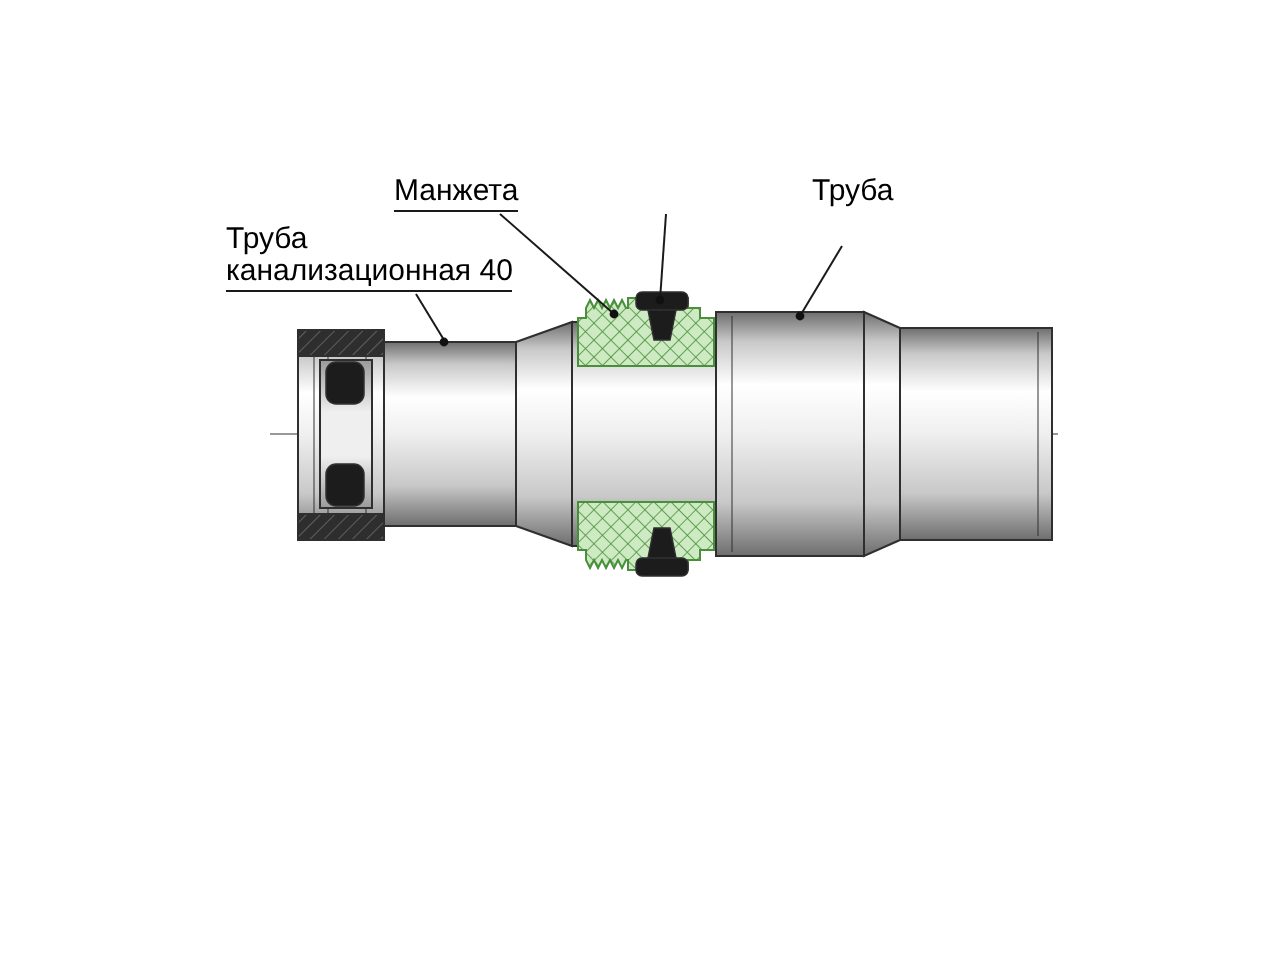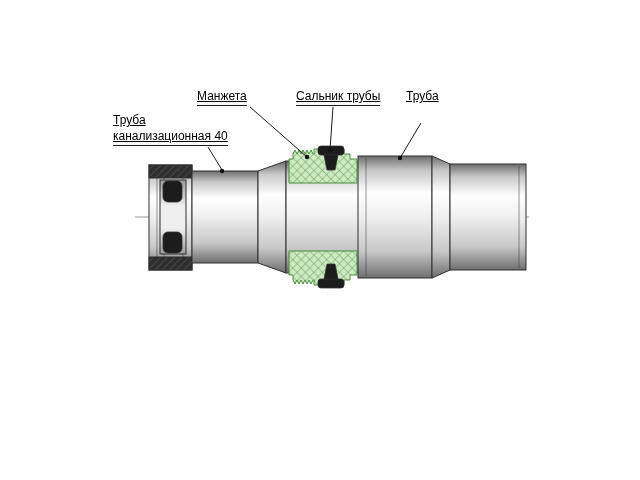--- a/index.html
+++ b/index.html
@@ -1,19 +1,19 @@
 <!DOCTYPE html>
 <html style="--outline: #2f2f2f; --centerline: #999999; --metal_edge: #6e6e6e; --metal_mid: #c8c8c8; --metal_light: #ffffff; --cuff_fill: #cdeac2; --cuff_hatch: #4a8f3c; --seal_dark: #1c1c1c; --bell_band: #2e2e2e;"><head>
 <meta charset="utf-8">
 <style>
   html,body{margin:0;padding:0;background:#ffffff;}
   .stage{position:relative;width:640px;height:480px;background:#fff;
          font-family:"Liberation Sans",sans-serif;overflow:hidden;}
   svg{position:absolute;left:0;top:0;}
-  .label{position:absolute;font-size:12px;line-height:16px;color:#000;white-space:nowrap;text-decoration:underline;}
+  .label{position:absolute;font-size:15px;line-height:16px;color:#000;white-space:nowrap;}
   .label span{display:block;}
   .label .ul{border-bottom:1px solid #1a1a1a;padding-bottom:1px;}
   
   .outl-f{stroke:var(--outline,#2f2f2f);stroke-width:1;}
   .thin{stroke:var(--outline,#2f2f2f);stroke-width:.75;opacity:.65;}
   .seal{fill:var(--seal_dark,#1c1c1c);stroke:var(--outline,#2f2f2f);stroke-width:.75;}
   .cuff{fill:url(#greenHatch);stroke:var(--cuff_hatch,#4a8f3c);stroke-width:1;}
   .cuffBg{fill:var(--cuff_fill,#cdeac2);}
   .cuffLine{stroke:var(--cuff_hatch,#4a8f3c);stroke-width:.8;}
   .bandBg{fill:var(--bell_band,#2e2e2e);}
@@ -113,21 +113,18 @@
 
   <div class="label" style="left:113px;top:112px">
     <span>Труба</span>
     <span class="ul">канализационная 40</span>
   </div>
 
   <div class="label" style="left:197px;top:88px">
     <span class="ul">Манжета</span>
   </div>
 
-  <div class="label" style="left:296px;top:88px">
-    <span class="ul">Сальник трубы</span>
-  </div>
 
   <div class="label" style="left:406px;top:88px">
     <span>Труба</span>
   </div>
 
 </div>
 
 </body></html>

